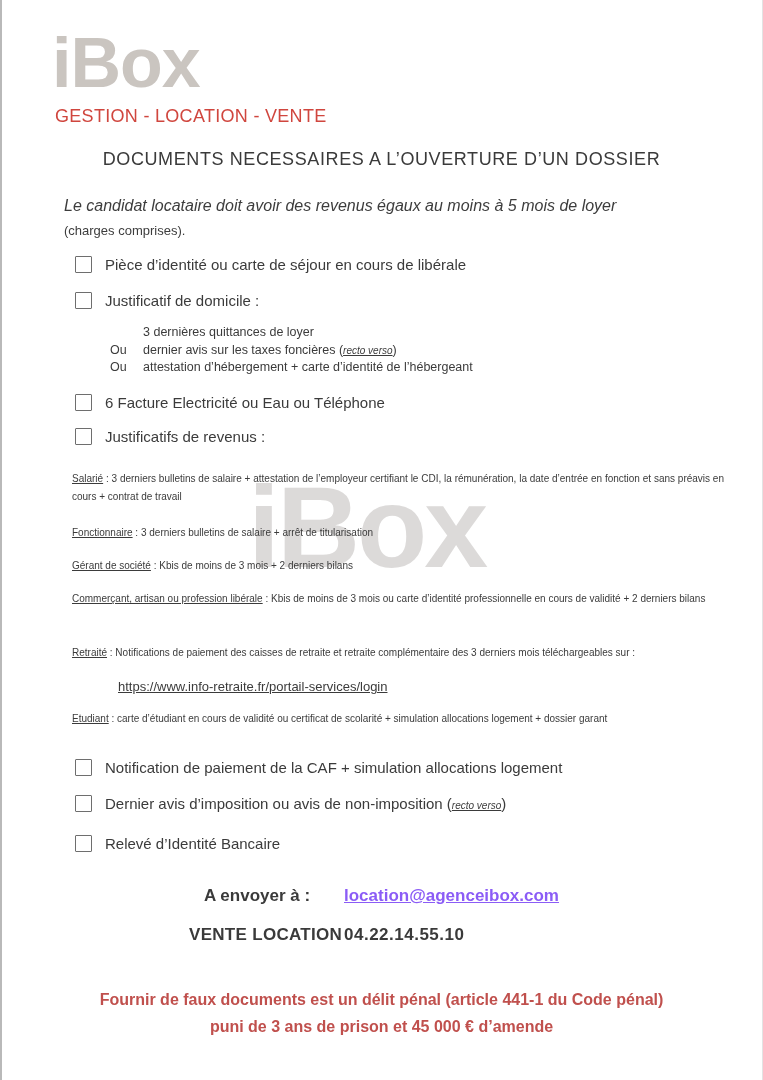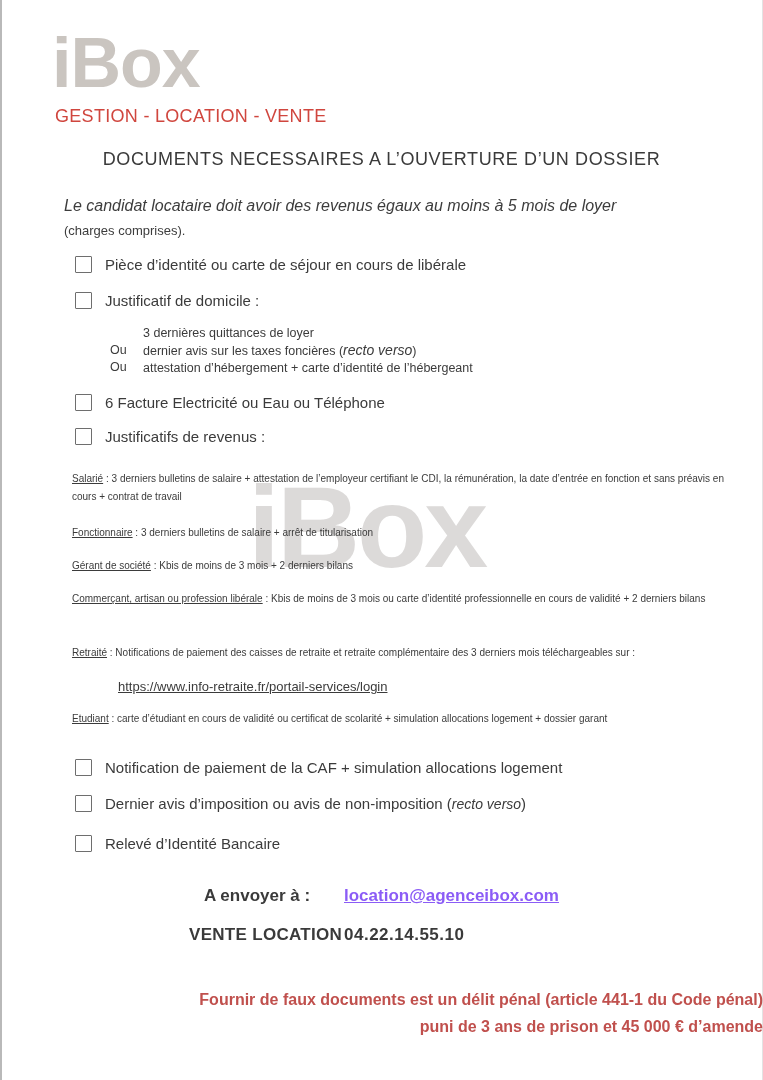--- a/index.html
+++ b/index.html
@@ -41,21 +41,21 @@
   }
   .intro-1 { position:absolute; left:64px; top:197px; font-style:italic; font-size:16px; color:#3d3d3d; }
   .intro-2 { position:absolute; left:64px; top:223px; font-size:13px; color:#3d3d3d; }
 
   .check-row { position:absolute; left:75px; display:flex; align-items:center; }
   .cb {
     width:17px; height:17px; border:1.5px solid #6e6e6e; border-radius:1px;
     background:#fff; margin-right:13px; flex:0 0 auto;
   }
   .cb-label { font-size:15px; color:#3b3b3b; white-space:nowrap; }
-  .it { font-style:italic; font-size:14px; }
+  .it { font-style:italic; font-size:10px;text-decoration:underline; }
 
   .opts { position:absolute; left:82px; top:324px; font-size:12.5px; line-height:16.5px; color:#3b3b3b;margin-left:28px; }
   .opt-row { display:flex; }
   .opt-prefix { width:33px; flex:0 0 auto; }
 
   .para {
     position:absolute; left:72px; width:652px;
     font-size:10px; line-height:18px; text-align:justify; color:#3b3b3b;
   }
   .para .term { text-decoration:underline; }
@@ -63,21 +63,21 @@
   .portal-link { color:#3b3b3b; text-decoration:underline; }
 
   .footer-row { position:absolute; left:0; width:100%; font-weight:bold; font-size:17px; color:#3a3a3a; }
   .send-label { position:absolute; left:204px; white-space:nowrap; }
   .email-link { position:absolute; left:344px; color:#8b5cf6; white-space:nowrap; }
   .org-name  { position:absolute; left:189px; letter-spacing:0.3px; white-space:nowrap; }
   .phone     { position:absolute; left:344px; letter-spacing:0.5px; white-space:nowrap; }
 
   .warning {
     position:absolute; left:0; top:986px; width:100%;
-    text-align:right; font-weight:bold; font-size:16px; line-height:27px;
+    text-align:center; font-weight:bold; font-size:16px; line-height:27px;
     color:#c0504d;
   }
 </style>
 </head>
 <body>
 
 <div class="page">
   <div class="scan-edge-left"></div>
   <div class="scan-edge-right"></div>
 

